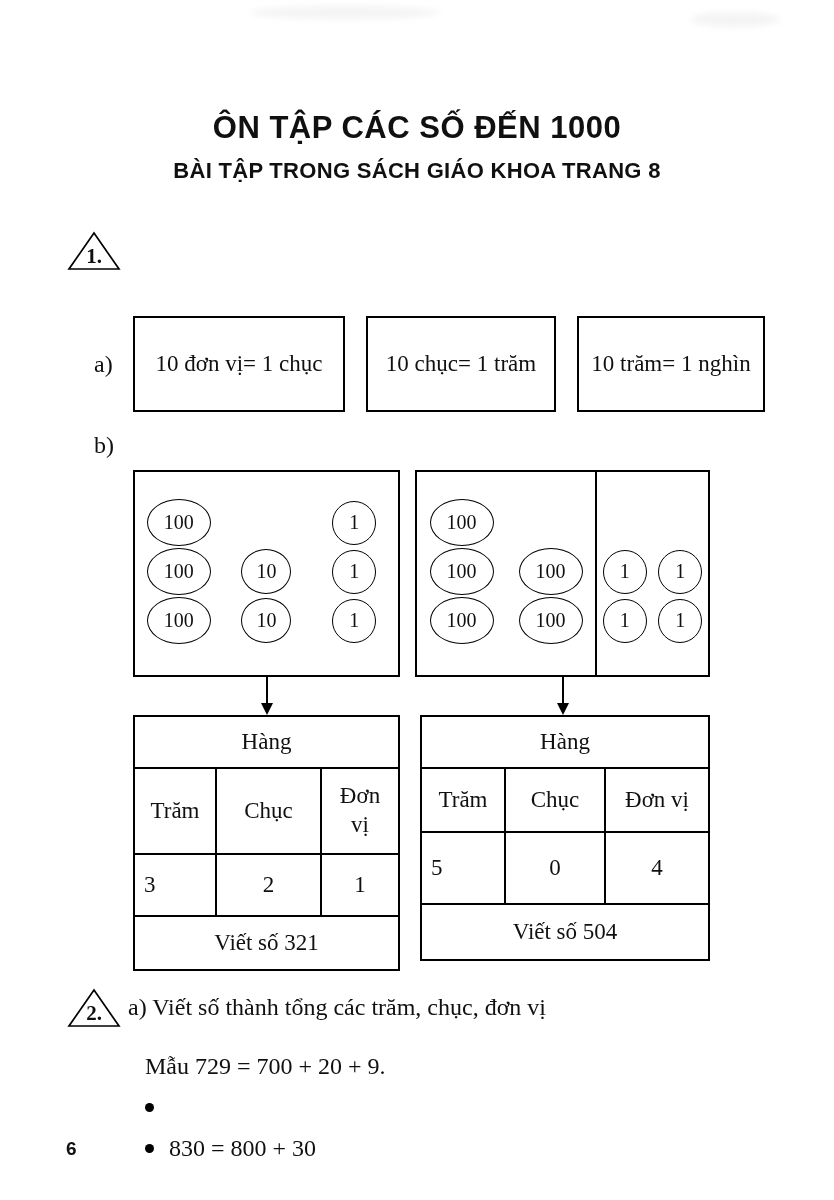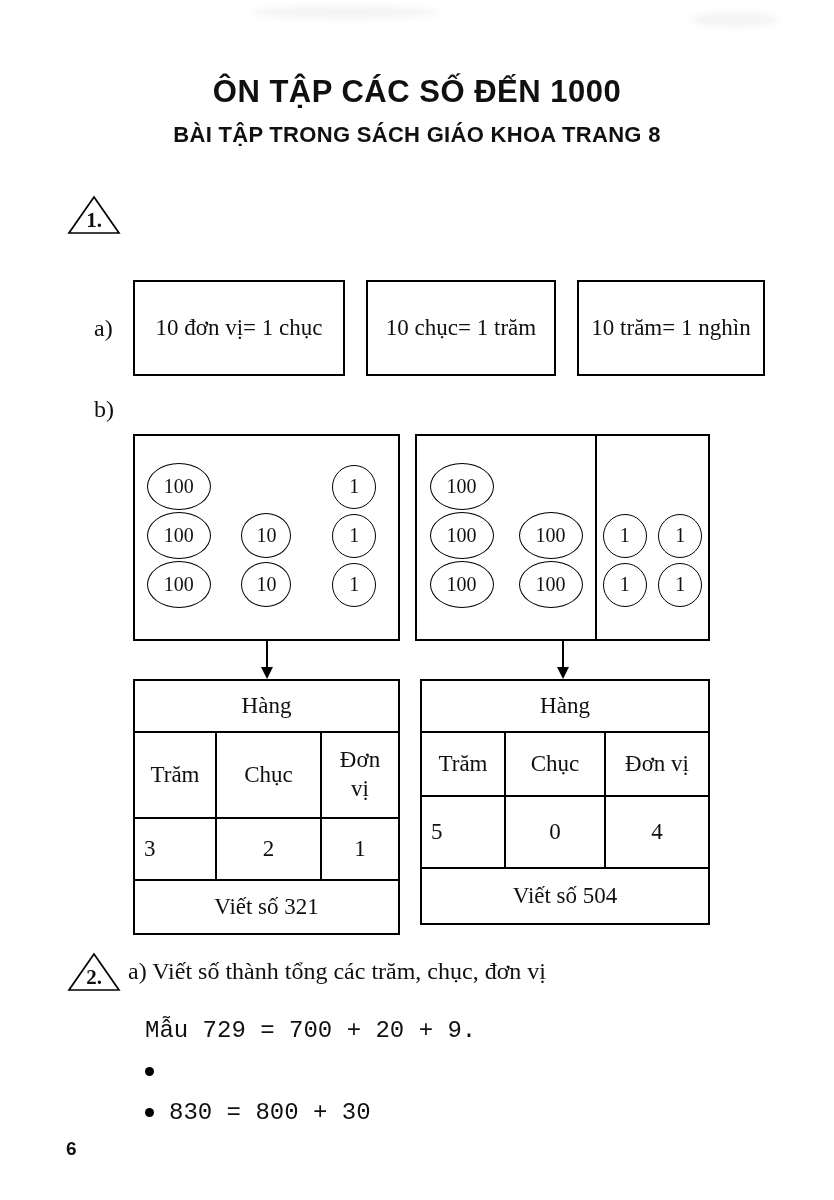--- a/index.html
+++ b/index.html
@@ -9,21 +9,21 @@
     position:relative; overflow:hidden;
     font-family:"Liberation Serif", serif;
     color:#101010;
   }
   
   .artifact { position:absolute; background:rgba(0,0,0,0.045); border-radius:50%; filter:blur(3px); }
   .artifact.a1 { left:250px; top:6px; width:190px; height:13px; }
   .artifact.a2 { left:690px; top:12px; width:90px; height:15px; }
 
   .title {
-    padding-top:74px; text-align:center;
+    padding-top:110px; text-align:center;
     font-family:"Liberation Sans", sans-serif; font-weight:bold;
     font-size:31px; letter-spacing:0.5px;
   }
   .subtitle {
     margin-top:12px; text-align:center;
     font-family:"Liberation Sans", sans-serif; font-weight:bold;
     font-size:22px; letter-spacing:0.3px;
   }
 
   
@@ -105,21 +105,21 @@
   .ntable.tleft  .t-vals .cell { height:60px; }
   .ntable.tright .t-vals .cell { height:70px; }
   .t-vals .cell.first { justify-content:flex-start; padding-left:9px; }
   .ntable.tleft  .t-caption { height:52px; }
   .ntable.tright .t-caption { height:54px;border-radius:19px; }
   .t-caption { display:flex; align-items:center; justify-content:center; font-size:23px; }
 
   
   .ex2-head { display:flex; align-items:flex-start; margin:16px 0 0 66px; }
   .ex2-intro { font-size:24px; padding-top:7px; margin-left:6px; }
-  .ex2-line { margin-left:145px; font-size:24px; display:flex; align-items:center;font-family:Liberation Mono, monospace; }
+  .ex2-line { margin-left:145px; font-size:24px; display:flex; align-items:center; }
   .ex2-line.example { margin-top:24px; }
   .ex2-line.item { margin-top:23px; }
   .dot { width:9px; height:9px; border-radius:50%; background:#000; margin-right:15px; flex:0 0 auto; }
 
   .page-number {
     position:absolute; left:66px; top:1138px;
     font-family:"Liberation Sans", sans-serif; font-weight:bold; font-size:19px;
   }
 </style>
 </head>

